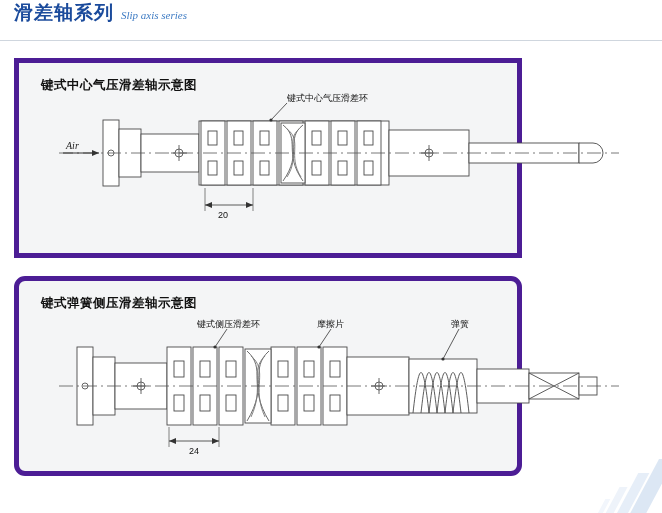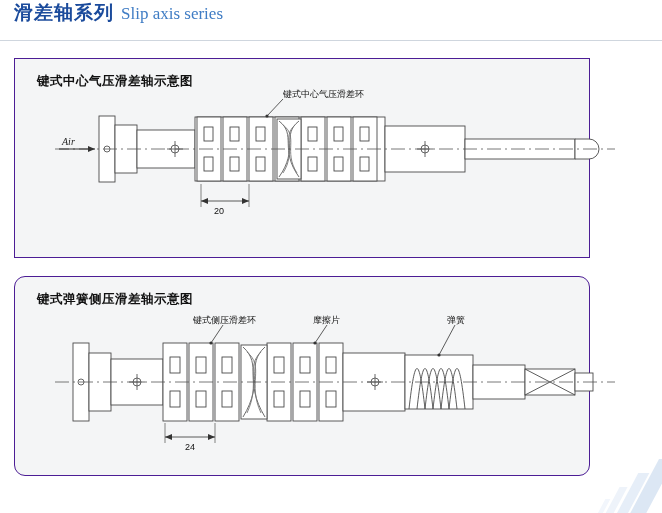--- a/index.html
+++ b/index.html
@@ -28,38 +28,39 @@
     align-items: baseline;
     gap: 7px;
   }
   .header .cn {
     font-size: 19px;
     font-weight: bold;
     color: #1b4b9c;
     letter-spacing: 1px;
   }
   .header .en {
-    font-size: 17px;
+    font-size: 11px;
+    font-style: italic;
     color: #3f7cc4;
     font-family: "Liberation Serif", serif;
   }
   .header-rule {
     position: absolute;
     left: 0;
     top: 40px;
     width: 662px;
     height: 1px;
     background: #cfd6de;
   }
   
   .panel {
     position: absolute;
     left: 14px;
-    width: 576px;
-    border: 1px solid #4c1d95;
+    width: 508px;
+    border: 5px solid #4c1d95;
     background: #f4f5f6;
     box-sizing: border-box;
   }
   #panel-air  { top: 58px;  height: 200px; }
   #panel-spring { top: 276px; height: 200px; border-radius: 11px; }
   .panel-title {
     position: absolute;
     left: 22px;
     top: 14px;
     font-size: 12.5px;

